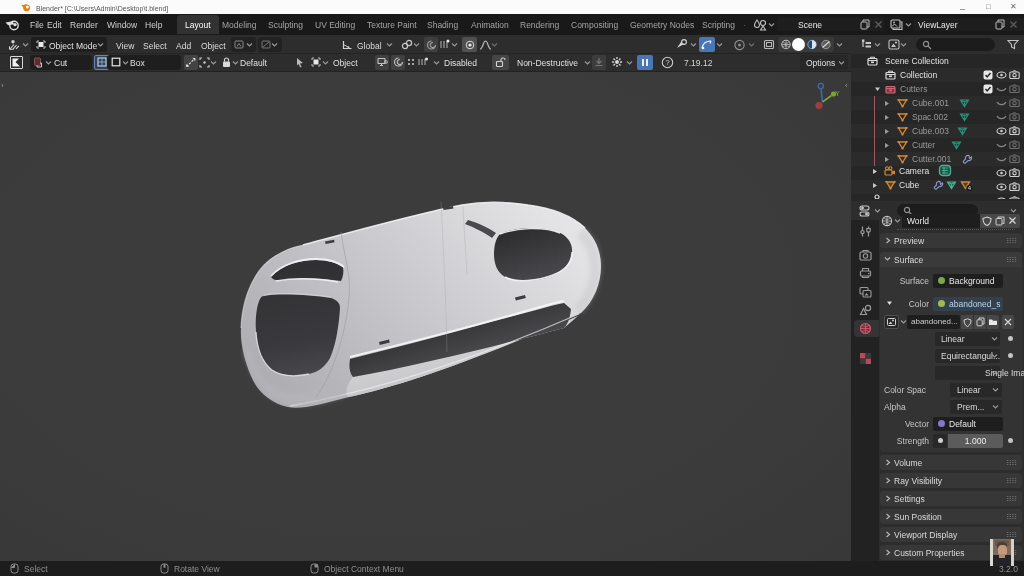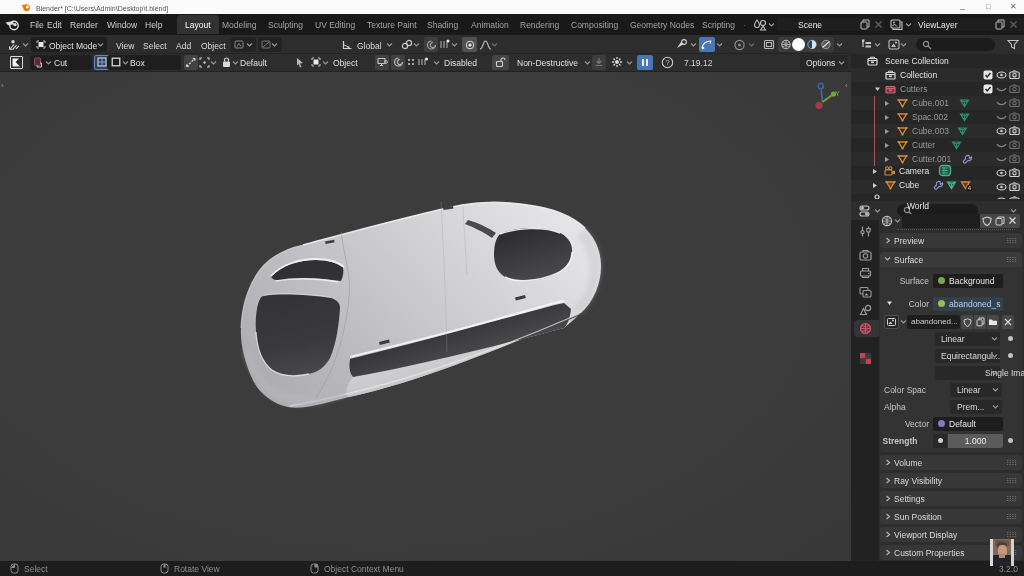--- a/index.html
+++ b/index.html
@@ -770,21 +770,21 @@
       </svg>
 
     <svg class="a" style="left:30px;top:14px;" width="12" height="12" viewBox="0 0 12 12">
         <circle cx="6" cy="6" r="4.6" fill="none" stroke="#c9c9c9" stroke-width="1.1"></circle>
         <path d="M1.4,6 h9.2 M6,1.4 v9.2 M2.7,2.7 c2,2.2 4.6,2.2 6.6,0 M2.7,9.3 c2,-2.2 4.6,-2.2 6.6,0" fill="none" stroke="#c9c9c9" stroke-width="0.8"></path>
       </svg>
     <svg class="a" style="left:43px;top:17px;" width="7" height="6" viewBox="0 0 7 6">
         <polyline points="1,1.5 3.5,4 6,1.5" fill="none" stroke="#9a9a9a" stroke-width="1.1"></polyline>
       </svg>
     <div class="a" style="left:51px;top:13px;width:78px;height:14px;background:#1e1e1e;border-radius:2px 0 0 2px;"></div>
-    <span class="t" style="left:56px;top:1px;color:#ececec;text-align:right;">World</span>
+    <span class="t" style="left:56px;top:16px;color:#ececec;text-align:right;">World</span>
     <div class="a" style="left:129px;top:13px;width:40px;height:14px;background:#474747;border-radius:0 2px 2px 0;"></div>
     <svg class="a" style="left:131px;top:15px;" width="10" height="10" viewBox="0 0 10 10">
         <path d="M5,1 L9,2.5 C9,6 7.5,8.5 5,9.5 C2.5,8.5 1,6 1,2.5 Z" fill="none" stroke="#cfcfcf" stroke-width="1.1"></path>
       </svg>
     <svg class="a" style="left:144px;top:15px;" width="10" height="10" viewBox="0 0 10 10">
         <rect x="1" y="2.5" width="6" height="6.5" rx="0.8" fill="none" stroke="#cfcfcf" stroke-width="1"></rect>
         <path d="M3,2.5 V1 h6 v6.5 h-1.5" fill="none" stroke="#cfcfcf" stroke-width="1"></path>
       </svg>
     <svg class="a" style="left:157px;top:15px;" width="9" height="9" viewBox="0 0 9 9">
         <path d="M1.5,1.5 L7.5,7.5 M7.5,1.5 L1.5,7.5" stroke="#d6d6d6" stroke-width="1.3"></path>
@@ -884,21 +884,21 @@
     <span class="t" style="left:106px;top:202px;color:#dcdcdc;">Prem...</span>
     <svg class="a" style="left:141px;top:203px;" width="7" height="6" viewBox="0 0 7 6">
         <polyline points="1,1.5 3.5,4 6,1.5" fill="none" stroke="#9a9a9a" stroke-width="1.1"></polyline>
       </svg>
 
     <span class="t" style="left:20px;top:219px;width:58px;text-align:right;color:#c6c6c6;">Vector</span>
     <div class="a" style="left:82px;top:216px;width:70px;height:14px;background:#1e1e1e;border-radius:2px;"></div>
     <div class="a" style="left:87px;top:219px;width:7px;height:7px;border-radius:50%;background:#8577c8;"></div>
     <span class="t" style="left:98px;top:219px;color:#e8e8e8;">Default</span>
 
-    <span class="t" style="left:20px;top:236px;width:58px;text-align:center;color:#c6c6c6;font-weight:bold;">Strength</span>
+    <span class="t" style="left:20px;top:236px;width:58px;text-align:right;color:#c6c6c6;">Strength</span>
     <div class="a" style="left:82px;top:233px;width:14px;height:14px;background:#282828;border-radius:2px 0 0 2px;"></div>
     <div class="a" style="left:87px;top:237px;width:5px;height:5px;border-radius:50%;background:#cfcfcf;"></div>
     <div class="a" style="left:97px;top:233px;width:55px;height:14px;background:#5b5b5b;border-radius:0 2px 2px 0;"></div>
     <span class="t" style="left:97px;top:236px;width:55px;text-align:center;color:#f0f0f0;">1.000</span>
     <div class="a" style="left:157px;top:237px;width:5px;height:5px;border-radius:50%;background:#c4c4c4;"></div>
 
     <div class="a" style="left:29px;top:254px;width:142px;height:15px;background:#373737;border-radius:3px;"></div>
     <svg class="a" style="left:34px;top:258px;" width="6" height="7" viewBox="0 0 6 7">
         <polyline points="1.5,1 4.5,3.5 1.5,6" fill="none" stroke="#b5b5b5" stroke-width="1.2"></polyline>
       </svg>

